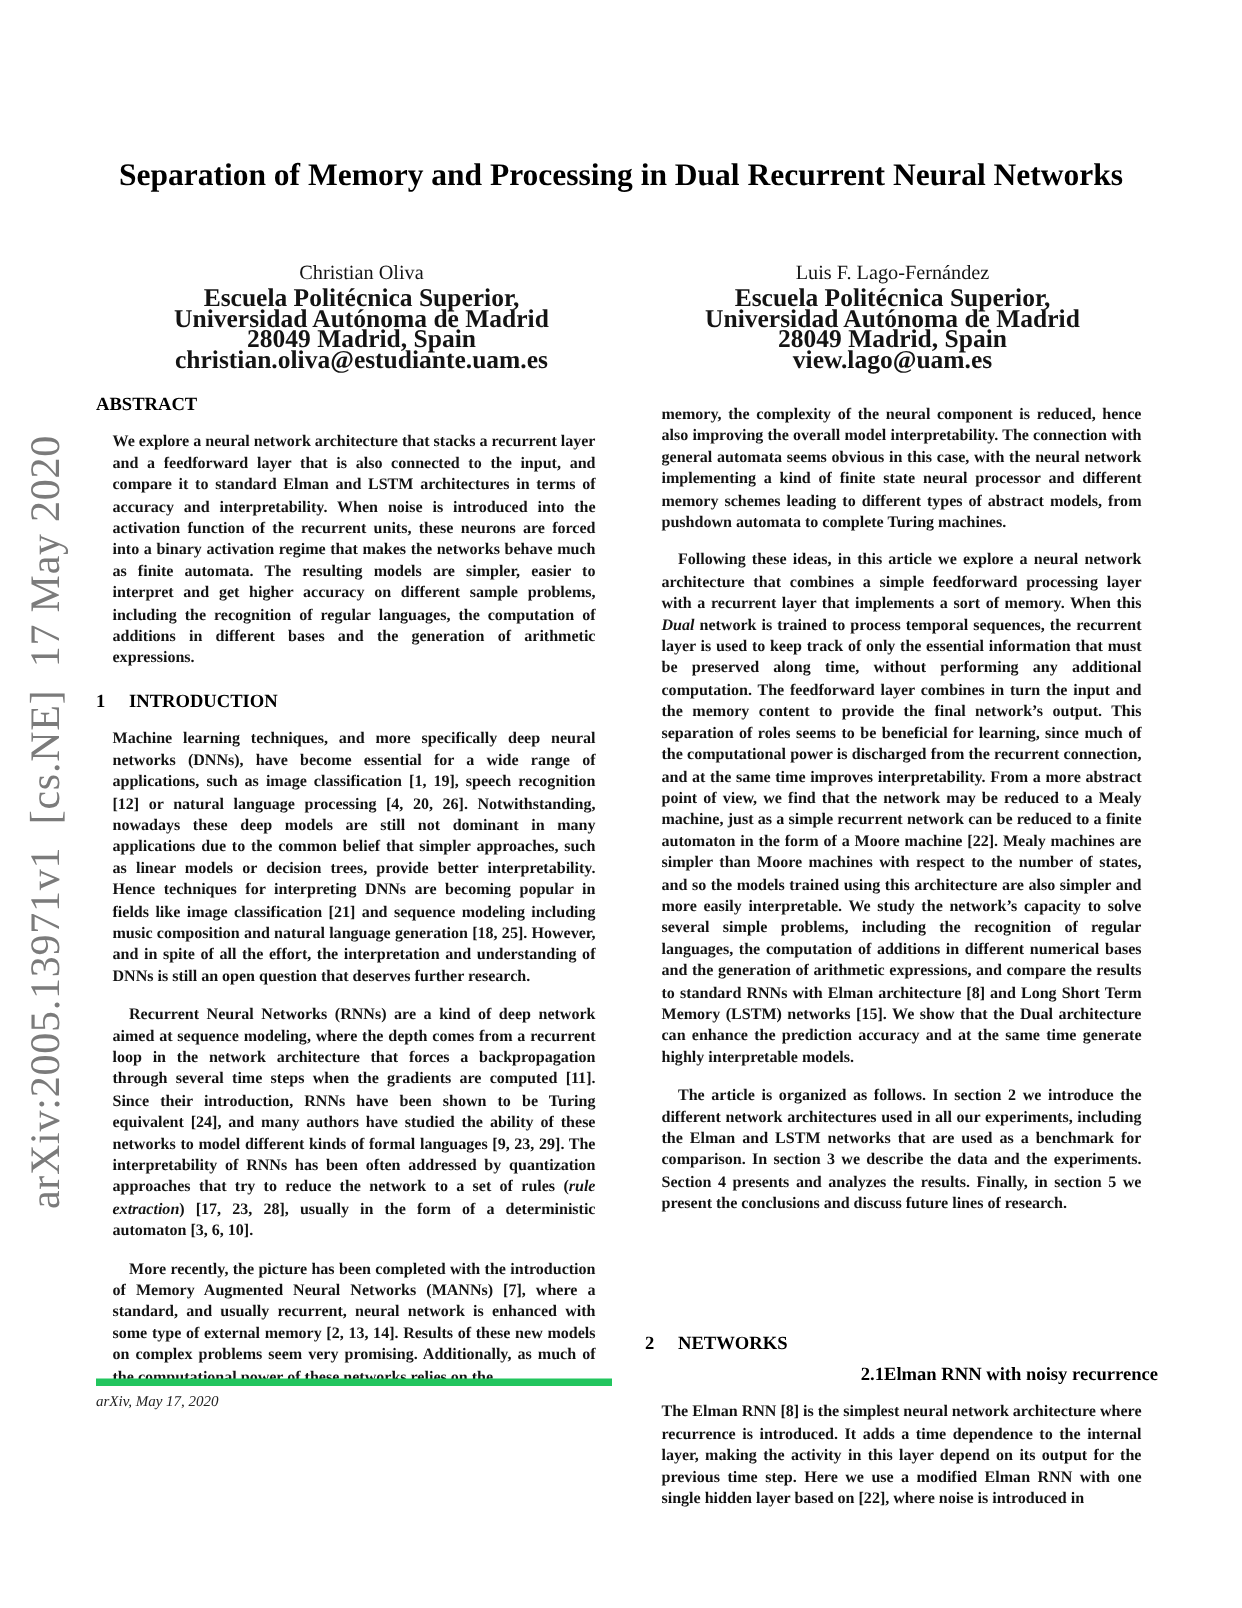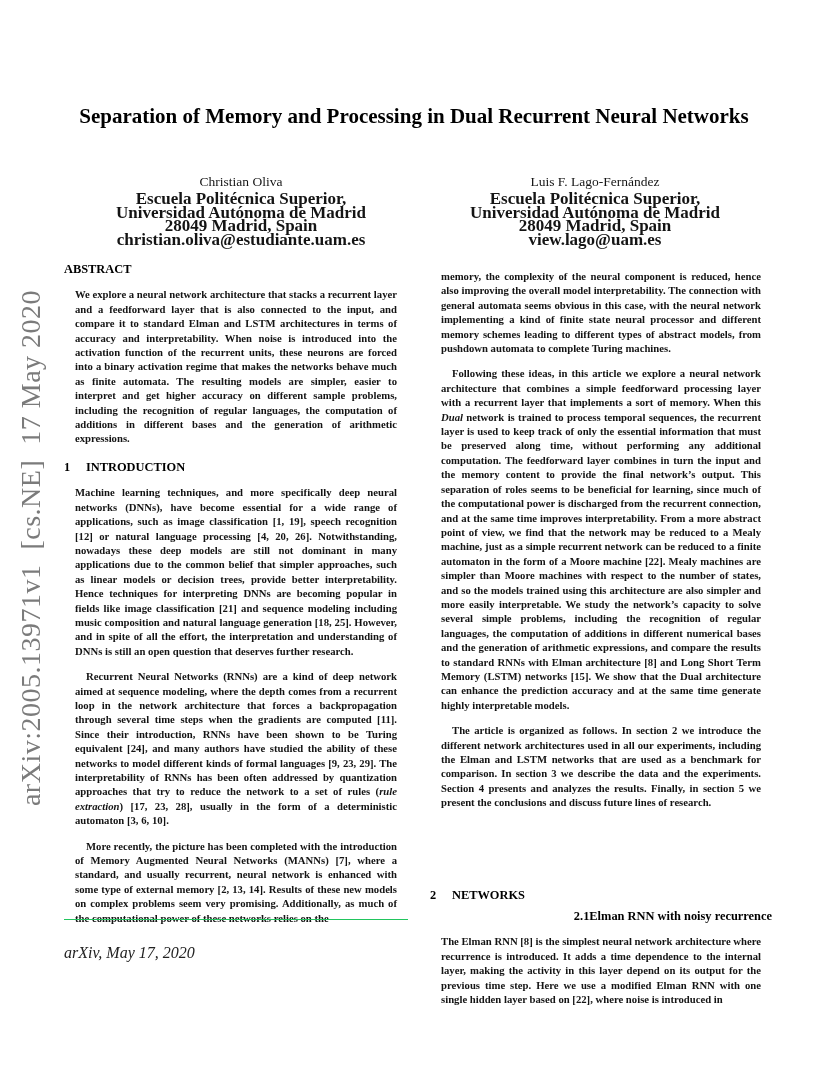--- a/index.html
+++ b/index.html
@@ -73,24 +73,24 @@
     margin: 7px 0 5px 0;
     text-align: right;
   }
   .sec-num { display: inline-block; min-width: 22px; }
   .sec-num.sub { min-width: 26px; }
   .footnote {
     position: absolute;
     left: 64px;
     top: 919px;
     width: 344px;
-    border-top: 1px solid #22c55e;
-    padding-top: 24px;
+    border-top: 5px solid #22c55e;
+    padding-top: 5px;
     font-style: italic;
-    font-size: 16px;
+    font-size: 10px;
     color: #222;
   }
 </style>
 </head>
 <body>
 
 <div class="page">
 
   <div class="watermark">arXiv:2005.13971v1  [cs.NE]  17 May 2020</div>
 

